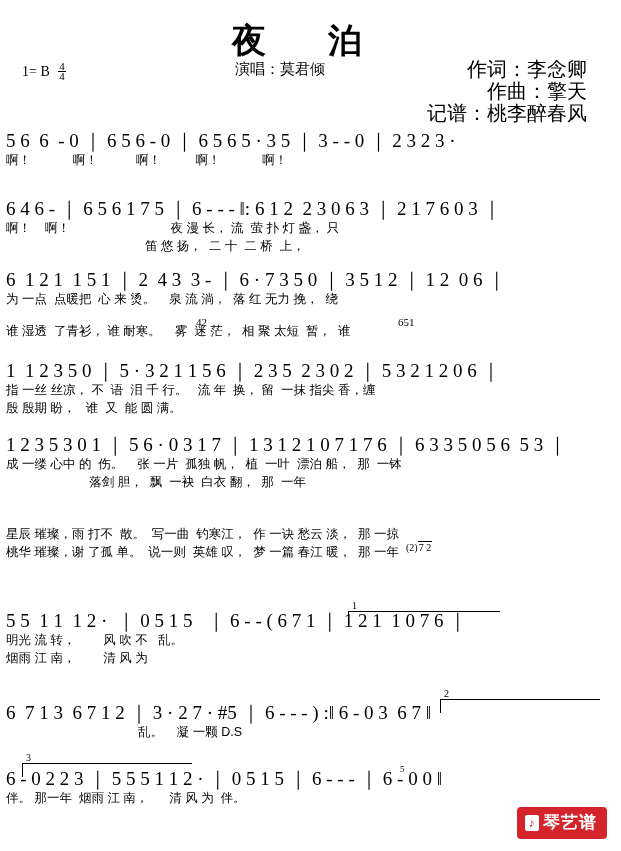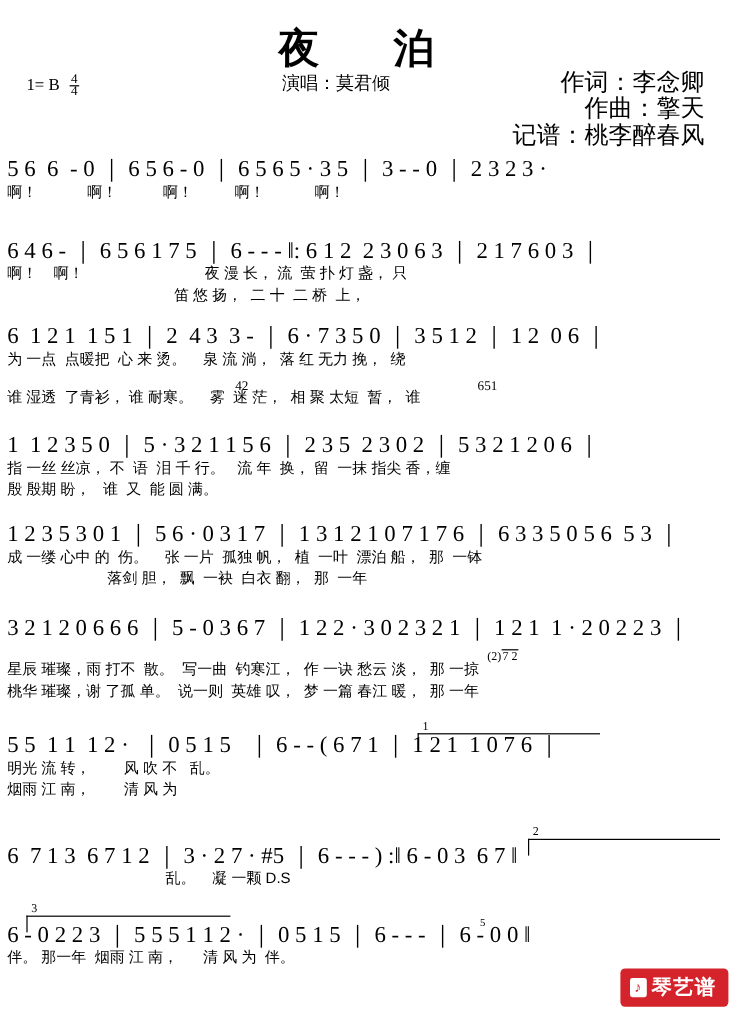--- a/index.html
+++ b/index.html
@@ -112,21 +112,20 @@
     <div class="lyrics2">殷 殷期 盼，   谁  又  能 圆 满。</div>
   </div>
 
   <div class="sysline" style="top:432px;">
     <div class="notes">1 2 3 5 3 0 1 ｜ 5 6 · 0 3 1 7 ｜ 1 3 1 2 1 0 7 1 7 6 ｜ 6 3 3 5 0 5 6  5 3 ｜</div>
     <div class="lyrics">成 一缕 心中 的  伤。    张 一片  孤独 帆，  植  一叶  漂泊 船，  那  一钵</div>
     <div class="lyrics2">                        落剑 胆，  飘  一袂  白衣 翻，  那  一年</div>
   </div>
 
   <div class="sysline" style="top:510px;">
-    <div class="notes">3 2 1 2 0 6 6 6 ｜ 5 - 0 3 6 7 ｜ 1 2 2 · 3 0 2 3 2 1 ｜ 1 2 1  1 · 2 0 2 2 3 ｜</div>
     <div class="lyrics" style="margin-top:16px;">星辰 璀璨，雨 打不  散。  写一曲  钓寒江，  作 一诀 愁云 淡，  那 一掠</div>
     <div class="lyrics2">桃华 璀璨，谢 了孤 单。  说一则  英雄 叹，  梦 一篇 春江 暖，  那 一年</div>
   </div>
   <div style="position:absolute;left:406px;top:542px;font-size:10px;">
     <span>(2)</span><span style="border-top:1px solid #000;padding:0 1px;">7 2</span>
   </div>
 
   <div class="sysline" style="top:608px;">
     <div class="notes">5 5  1 1  1 2 ·  ｜ 0 5 1 5   ｜ 6 - - ( 6 7 1 ｜ 1 2 1  1 0 7 6 ｜</div>
     <div class="lyrics">明光 流 转，        风 吹 不   乱。</div>

